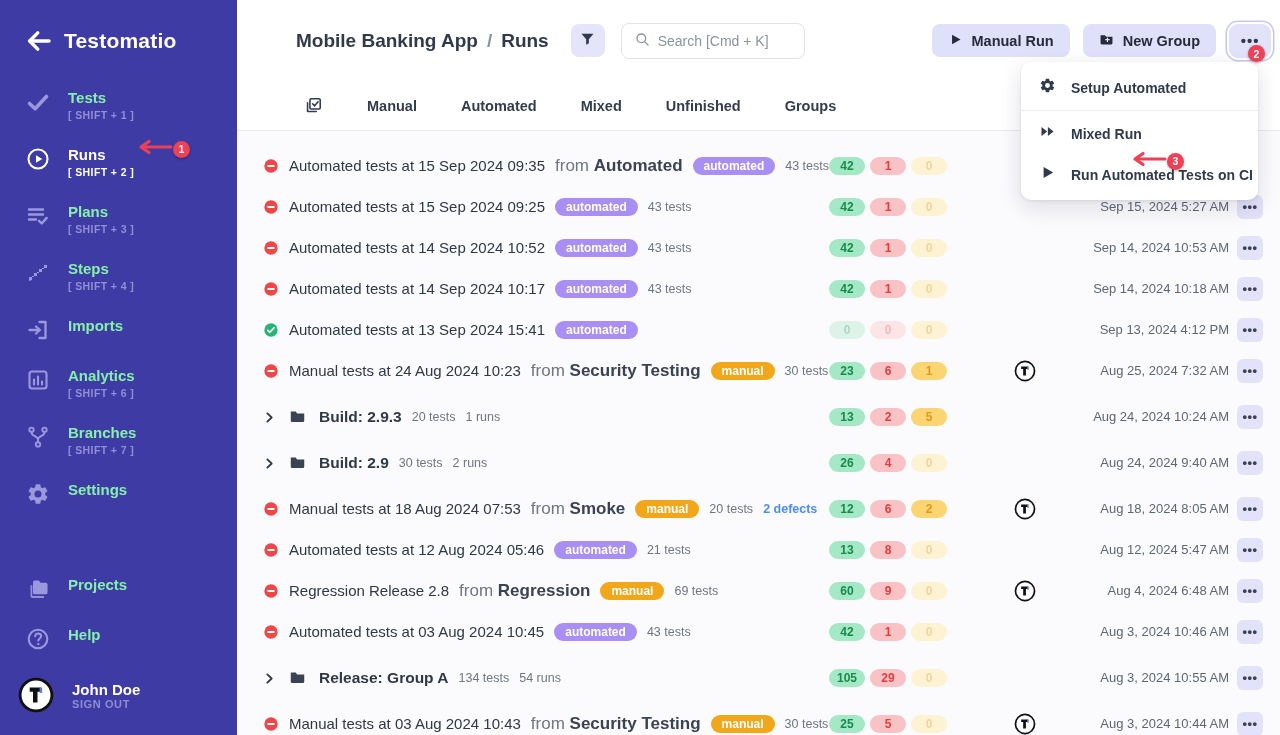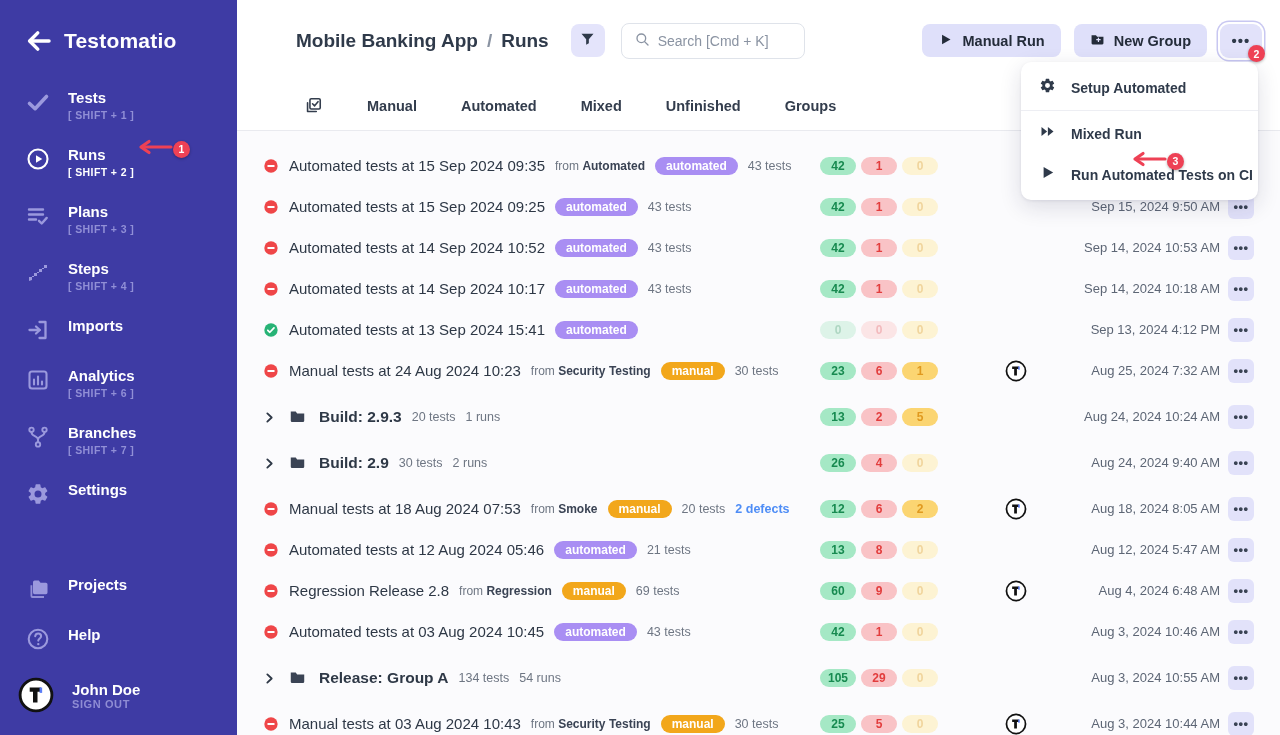--- a/index.html
+++ b/index.html
@@ -8,21 +8,21 @@
 
   
   .sidebar { width:237px; min-width:237px; height:735px; background:#3e3ba4; color:#a9a7e6; display:flex; flex-direction:column; position:relative; }
   .sb-head { display:flex; align-items:center; gap:10px; padding:26px 0 14px 24px; }
   .sb-back { width:30px; height:30px; color:#fff; cursor:pointer; }
   .sb-title { color:#fff; font-size:21px; font-weight:bold; letter-spacing:.2px; }
   .sb-nav { padding-top:12px; }
   .nav-item { display:flex; align-items:flex-start; gap:18px; padding:7px 0 7px 26px; margin-bottom:11px; cursor:pointer; }
   .nav-ic { width:24px; height:24px; flex:0 0 24px; color:#9b99dd; margin-top:1px; }
   .nav-item.active .nav-ic, .nav-item.active .nav-label, .nav-item.active .nav-short { color:#fff; }
-  .nav-label { font-size:15px; font-weight:bold; line-height:17px; color:#ffffff; }
+  .nav-label { font-size:15px; font-weight:bold; line-height:17px; color:#86efac; }
   .nav-short { font-size:10.5px; font-weight:bold; color:#918fd6; margin-top:3px; letter-spacing:.4px; }
   .sb-footer { margin-top:auto; padding-bottom:14px; }
   .sb-user { display:flex; align-items:center; gap:18px; padding:8px 0 8px 18px; }
   .sb-avatar { width:36px; height:36px; }
   .user-name { color:#fff; font-weight:bold; font-size:15px; }
   .user-signout { color:#8f8dd4; font-size:11px; font-weight:bold; letter-spacing:.6px; margin-top:0; cursor:pointer; }
 
   
   .main { flex:1; display:flex; flex-direction:column; background:#fbfbfd; }
   .topbar { background:#fff; border-bottom:1px solid #e9eaef;padding-left:38px; }
@@ -46,21 +46,21 @@
   
   .runs { padding:14px 0 0 0; }
   .run-row { height:41px; display:flex; align-items:center; padding:0 26px; }
   .run-row.group-row { margin:5px 0; }
   .row-left { flex:1; display:flex; align-items:center; gap:10px; min-width:0; overflow:hidden; white-space:nowrap; }
   .status-ic { width:16px; height:16px; flex:0 0 16px; }
   .run-title { font-size:15px; color:#2e3846; }
   .group-title { font-size:15.5px; font-weight:bold; color:#2e3846; }
   .chev { width:13px; height:13px; color:#2e3846; flex:0 0 13px; cursor:pointer; }
   .folder-ic { width:17px; height:17px; color:#3a4354; flex:0 0 17px; margin:0 3px; }
-  .from-label { font-size:12px; color:#6e7683; }
+  .from-label { font-size:17px; color:#6e7683; }
   .from-label b { color:#3a4354; font-weight:bold; }
   .badge { font-size:12px; font-weight:bold; color:#fff; border-radius:11px; padding:3px 11px; line-height:1; }
   .badge.automated { background:#a98ef3; }
   .badge.manual { background:#f2a71b; }
   .tests-count, .runs-count { font-size:12.5px; color:#6e7683; }
   .defects-link { font-size:12.5px; color:#4e8df6; font-weight:bold; cursor:pointer; }
   .col-pills { width:142px; display:flex; gap:5px; align-items:center; flex:0 0 142px; }
   .pill { min-width:36px; text-align:center; font-size:12px; font-weight:bold; border-radius:10px; padding:3px 8px; line-height:1; }
   .pill.pass { background:#a5e8c5; color:#178a50; }
   .pill.fail { background:#f9c3c6; color:#e23d3d; }
@@ -307,21 +307,21 @@
             <span class="run-title">Automated tests at 15 Sep 2024 09:25</span>
             <span class="badge automated">automated</span>
             <span class="tests-count">43 tests</span>
           </div>
           <div class="col-pills">
             <span class="pill pass">42</span>
             <span class="pill fail">1</span>
             <span class="pill skip muted">0</span>
           </div>
           <div class="col-avatar"></div>
-          <div class="col-date">Sep 15, 2024 9:50 AM</div>
+          <div class="col-date">Sep 15, 2024 5:27 AM</div>
           <div class="col-more"><button class="more-btn">•••</button></div>
         </div>
         <div class="run-row">
           <div class="row-left">
             <span class="status-ic"><svg viewBox="0 0 24 24">
                 <circle cx="12" cy="12" r="10" fill="#ef4648"></circle>
                 <rect x="6.4" y="10.6" width="11.2" height="2.9" rx="1.4" fill="#fff"></rect>
               </svg></span>
             <span class="run-title">Automated tests at 14 Sep 2024 10:52</span>
             <span class="badge automated">automated</span>

